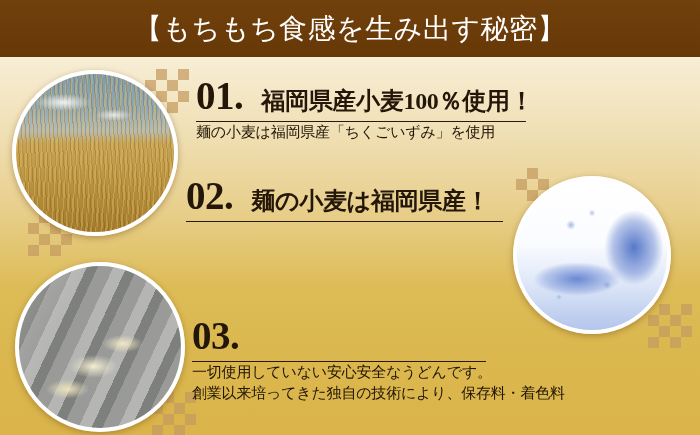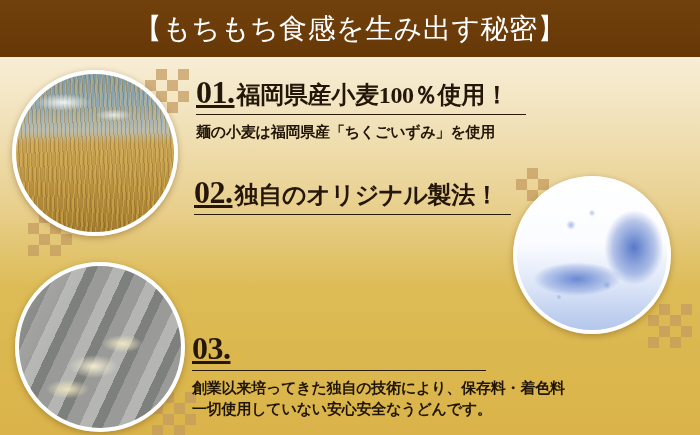--- a/index.html
+++ b/index.html
@@ -126,58 +126,56 @@
   .section {
     position: absolute;
   }
   .sec-head {
     display: flex;
     align-items: baseline;
     white-space: nowrap;
   }
   .sec-num {
     font-family: "Liberation Serif", "DejaVu Serif", serif;
-    font-size: 32px;
+    font-size: 39px;
     font-weight: bold;
     color: #241608;
     letter-spacing: -0.5px;
     line-height: 1;
-    text-decoration: underline;
   }
   .sec-title {
     font-family: "Liberation Serif", "DejaVu Serif", serif;
     font-size: 24px;
     font-weight: bold;
     color: #241608;
     line-height: 1;
-    margin-left: 2px;
+    margin-left: 18px;
     letter-spacing: -0.3px;
   }
   .sec-rule {
     height: 1px;
     background: #2a1a08;
     margin-top: 6px;
   }
   .sec-body {
-    margin-top: 7px;
     font-family: "Liberation Serif", "DejaVu Serif", serif;
     font-size: 15px;
-    font-weight: bold;
+    font-weight: normal;
     color: #211505;
     line-height: 1.42;
     letter-spacing: -0.2px;
     white-space: nowrap;
   }
   .sec-body div { white-space: nowrap; }
 
   #sec1 { left: 196px; top: 76px; }
   #sec1 .sec-rule { width: 330px; }
-  #sec2 { left: 194px; top: 176px; }
+  #sec2 { left: 186px; top: 176px; }
   #sec2 .sec-rule { width: 317px; }
-  #sec3 { left: 192px; top: 332px; }
+  #sec3 { left: 192px; top: 316px; }
   #sec3 .sec-rule { width: 294px; }
 </style>
 </head>
 <body>
 
 <div id="poster">
 
   <div class="header-bar"></div>
   <div class="header-title">【もちもち食感を生み出す秘密】</div>
 
@@ -198,31 +196,31 @@
     </div>
     <div class="sec-rule"></div>
     <div class="sec-body">
       <div>麺の小麦は福岡県産「ちくごいずみ」を使用</div>
     </div>
   </div>
 
   <div class="section" id="sec2">
     <div class="sec-head">
       <span class="sec-num">02.</span>
-      <span class="sec-title">独自のオリジナル製法！</span>
+      <span class="sec-title">麺の小麦は福岡県産！</span>
     </div>
     <div class="sec-rule"></div>
     <div class="sec-body">
     </div>
   </div>
 
   <div class="section" id="sec3">
     <div class="sec-head">
       <span class="sec-num">03.</span>
     </div>
     <div class="sec-rule"></div>
     <div class="sec-body">
+      <div>一切使用していない安心安全なうどんです。</div>
       <div>創業以来培ってきた独自の技術により、保存料・着色料</div>
-      <div>一切使用していない安心安全なうどんです。</div>
     </div>
   </div>
 
 </div>
 
 </body></html>

